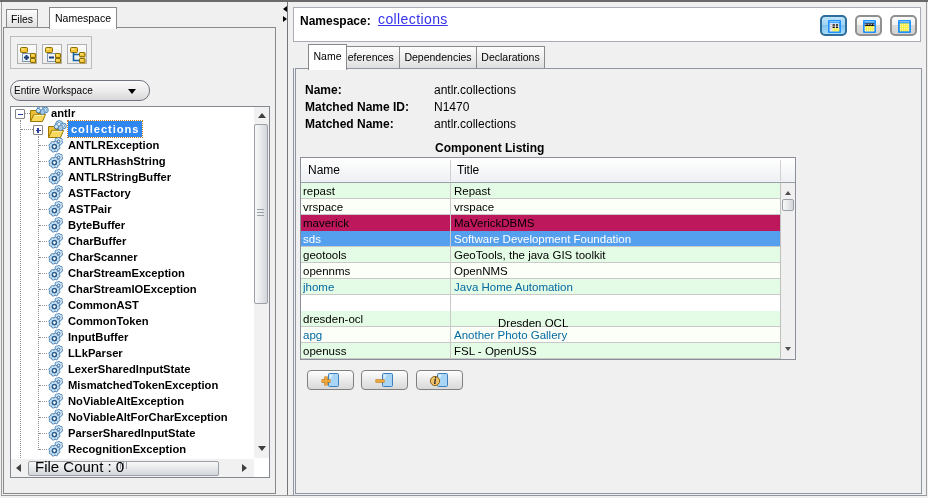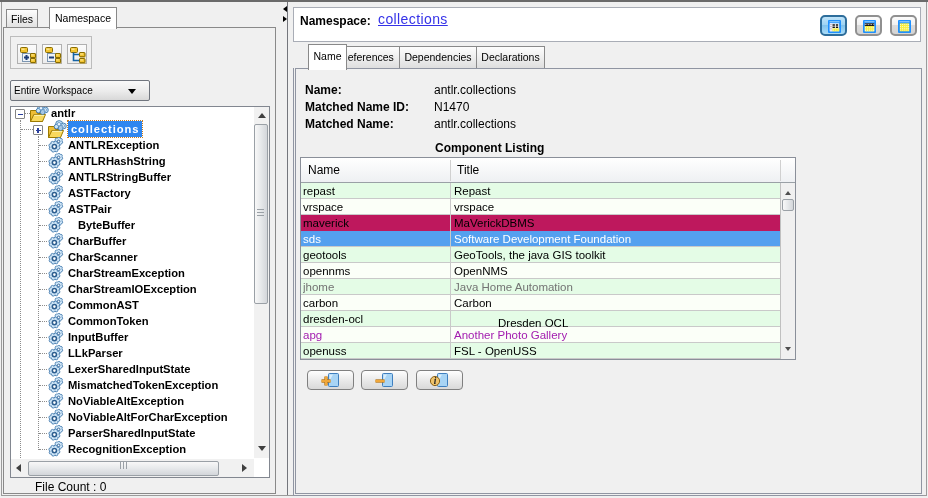--- a/index.html
+++ b/index.html
@@ -76,21 +76,21 @@
         <path d="M4.5 6.5 L4.5 14.5 L11 14.5 M4.5 8.5 L11 8.5" fill="none" stroke="#1563a5" stroke-width="1.6"></path>
         <rect x="11" y="7.3" width="5.4" height="4.2" rx="0.5" fill="#c9a52a" stroke="none"></rect>
         <rect x="10.5" y="6.5" width="5.4" height="4.2" rx="0.5" fill="#f2c431" stroke="#8a6d00"></rect>
         <rect x="11.3" y="7.3" width="2.6" height="1.3" fill="#f9e38e" stroke="none"></rect>
         <rect x="11" y="13.3" width="5.4" height="4.2" rx="0.5" fill="#c9a52a" stroke="none"></rect>
         <rect x="10.5" y="12.5" width="5.4" height="4.2" rx="0.5" fill="#f2c431" stroke="#8a6d00"></rect>
         <rect x="11.3" y="13.3" width="2.6" height="1.3" fill="#f9e38e" stroke="none"></rect>
       </svg>
     </div>
 
-  <div class="abs" style="left:10px;top:80px;width:140px;height:21px;border:1px solid #70757e;border-radius:2px;background:linear-gradient(#f9f9f9,#ebebeb 55%,#d8d8d8);box-sizing:border-box;z-index:4;">
+  <div class="abs" style="left:10px;top:80px;width:140px;height:21px;border:1px solid #70757e;border-radius:10px;background:linear-gradient(#f9f9f9,#ebebeb 55%,#d8d8d8);box-sizing:border-box;z-index:4;">
     <span style="position:absolute;left:3px;top:0;line-height:19px;font-size:10px;">Entire Workspace</span>
     <span class="arr" style="right:13px;top:8px;border-left:4.5px solid transparent;border-right:4.5px solid transparent;border-top:5px solid #000;"></span>
   </div>
 
   <div class="abs" style="left:10px;top:106px;width:260px;height:372px;border:1px solid #828790;box-sizing:border-box;background:#fff;z-index:4;overflow:hidden;" id="treebox">
 
     <div id="treecontent" class="abs" style="left:0;top:0;width:242px;height:352px;overflow:hidden;">
         <div class="dotv" style="left:9px;top:13px;height:338px;"></div>
         <div class="dotv" style="left:27px;top:29px;height:314px;"></div>
         <div class="toggle" style="left:4px;top:2px;">
@@ -274,21 +274,21 @@
             <circle cx="6.22" cy="13.42" r="1.65" fill="#cfe6f8" stroke="#4279ad" stroke-width="0.9"></circle>
             <circle cx="3.86" cy="11.47" r="1.65" fill="#cfe6f8" stroke="#4279ad" stroke-width="0.9"></circle>
             <circle cx="3.58" cy="8.42" r="1.65" fill="#cfe6f8" stroke="#4279ad" stroke-width="0.9"></circle>
             <circle cx="5.53" cy="6.06" r="1.65" fill="#cfe6f8" stroke="#4279ad" stroke-width="0.9"></circle>
             <circle cx="8.58" cy="5.78" r="1.65" fill="#cfe6f8" stroke="#4279ad" stroke-width="0.9"></circle>
             <circle cx="10.94" cy="7.73" r="1.65" fill="#cfe6f8" stroke="#4279ad" stroke-width="0.9"></circle>
             <circle cx="7.4" cy="9.6" r="4.2" fill="#cfe6f8" stroke="none"></circle>
             <circle cx="7.4" cy="9.6" r="2.1" fill="#ffffff" stroke="#2d5e8f" stroke-width="1.6"></circle>
           </svg>
         </div>
-        <div class="trow" style="left:67px;top:110px;">ByteBuffer</div>
+        <div class="trow" style="left:57px;top:110px;">ByteBuffer</div>
         <div class="doth" style="left:28px;top:134px;width:8px;"></div>
         <div class="abs" style="left:36px;top:126px;width:16px;height:16px;">
           <svg width="17" height="17" viewBox="0 0 17 17" style="position:absolute;left:0;top:0;">
             <circle cx="14.37" cy="5.26" r="1.3" fill="#cfe6f8" stroke="#4279ad" stroke-width="0.9"></circle>
             <circle cx="12.66" cy="7.10" r="1.3" fill="#cfe6f8" stroke="#4279ad" stroke-width="0.9"></circle>
             <circle cx="10.15" cy="6.91" r="1.3" fill="#cfe6f8" stroke="#4279ad" stroke-width="0.9"></circle>
             <circle cx="8.73" cy="4.83" r="1.3" fill="#cfe6f8" stroke="#4279ad" stroke-width="0.9"></circle>
             <circle cx="9.48" cy="2.43" r="1.3" fill="#cfe6f8" stroke="#4279ad" stroke-width="0.9"></circle>
             <circle cx="11.82" cy="1.51" r="1.3" fill="#cfe6f8" stroke="#4279ad" stroke-width="0.9"></circle>
             <circle cx="14.00" cy="2.77" r="1.3" fill="#cfe6f8" stroke="#4279ad" stroke-width="0.9"></circle>
@@ -646,21 +646,21 @@
     <div class="abs" style="left:0;top:352px;width:243px;height:18px;background:#f1f1f1;" id="hsb">
         <span class="arr" style="left:5px;top:5px;border-top:4px solid transparent;border-bottom:4px solid transparent;border-right:5px solid #404040;"></span>
         <div class="sb-thumb" style="left:17px;top:2px;width:191px;height:15px;background:linear-gradient(#f8f8f8,#e8eaec 45%,#d3d6da);"></div>
         <div class="grip-h" style="left:109px;"></div>
         <div class="grip-h" style="left:112px;"></div>
         <div class="grip-h" style="left:115px;"></div>
         <span class="arr" style="left:231px;top:5px;border-top:4px solid transparent;border-bottom:4px solid transparent;border-left:5px solid #404040;"></span>
       </div>
   </div>
 
-  <div class="abs" style="left:7px;top:481px;height:13px;line-height:13px;font-size:12px;z-index:5;padding-left:28px;">File Count : 0</div>
+  <div class="abs" style="left:7px;top:460px;height:13px;line-height:13px;font-size:15px;z-index:5;padding-left:28px;">File Count : 0</div>
 
   <div class="abs" style="left:287px;top:2px;width:1px;height:493px;background:#74767c;"></div>
   <span class="arr" style="left:283px;top:6px;border-top:3px solid transparent;border-bottom:3px solid transparent;border-right:4px solid #000;"></span>
   <span class="arr" style="left:283px;top:16px;border-top:3px solid transparent;border-bottom:3px solid transparent;border-left:4px solid #000;"></span>
 
   <div class="abs" style="left:293px;top:7px;width:628px;height:35px;border:1px solid #a9adb6;box-sizing:border-box;background:#fff;">
     <span class="bold" style="position:absolute;left:6px;top:6px;">Namespace:</span>
     <span style="position:absolute;left:84px;top:3px;color:#3532e8;text-decoration:underline;font-size:14px;letter-spacing:0.4px;">collections</span>
   </div>
   <div class="hdrbtn" style="left:820px;top:15px;border-color:#2d6d9b;background:linear-gradient(#bfe3f9 0%,#9fd4f3 45%,#7fc2ec 46%,#aadcf8 100%);" id="hb1">
@@ -783,33 +783,29 @@
         <span class="cell" style="left:153px;top:0;width:324px;">Software Development Foundation</span>
       </div>
       <div class="abs" style="left:0;top:89px;width:479px;height:16px;background:#e4fce6;color:#000;border-bottom:1px solid #c9c9c9;box-sizing:border-box;">
         <span class="cell" style="left:2px;top:0;width:145px;">geotools</span>
         <span class="cell" style="left:153px;top:0;width:324px;">GeoTools, the java GIS toolkit</span>
       </div>
       <div class="abs" style="left:0;top:105px;width:479px;height:16px;background:#fbfff8;color:#000;border-bottom:1px solid #c9c9c9;box-sizing:border-box;">
         <span class="cell" style="left:2px;top:0;width:145px;">opennms</span>
         <span class="cell" style="left:153px;top:0;width:324px;">OpenNMS</span>
       </div>
-      <div class="abs" style="left:0;top:121px;width:479px;height:16px;background:#e4fce6;color:#737373;border-bottom:1px solid #c9c9c9;box-sizing:border-box;">
+      <div class="abs" style="left:0;top:121px;width:479px;height:16px;background:#e4fce6;color:#0369a1;border-bottom:1px solid #c9c9c9;box-sizing:border-box;">
         <span class="cell" style="left:2px;top:0;width:145px;">jhome</span>
         <span class="cell" style="left:153px;top:0;width:324px;">Java Home Automation</span>
-      </div>
-      <div class="abs" style="left:0;top:137px;width:479px;height:16px;background:#fbfff8;color:#000;border-bottom:1px solid #c9c9c9;box-sizing:border-box;">
-        <span class="cell" style="left:2px;top:0;width:145px;">carbon</span>
-        <span class="cell" style="left:153px;top:0;width:324px;">Carbon</span>
       </div>
       <div class="abs" style="left:0;top:153px;width:479px;height:16px;background:#e4fce6;color:#000;border-bottom:1px solid #c9c9c9;box-sizing:border-box;">
         <span class="cell" style="left:2px;top:0;width:145px;">dresden-ocl</span>
         <span class="cell" style="left:153px;top:4px;width:324px;padding-left:44px;">Dresden OCL</span>
       </div>
-      <div class="abs" style="left:0;top:169px;width:479px;height:16px;background:#fbfff8;color:#a21caf;border-bottom:1px solid #c9c9c9;box-sizing:border-box;">
+      <div class="abs" style="left:0;top:169px;width:479px;height:16px;background:#fbfff8;color:#0369a1;border-bottom:1px solid #c9c9c9;box-sizing:border-box;">
         <span class="cell" style="left:2px;top:0;width:145px;">apg</span>
         <span class="cell" style="left:153px;top:0;width:324px;">Another Photo Gallery</span>
       </div>
       <div class="abs" style="left:0;top:185px;width:479px;height:16px;background:#e4fce6;color:#000;border-bottom:1px solid #c9c9c9;box-sizing:border-box;">
         <span class="cell" style="left:2px;top:0;width:145px;">openuss</span>
         <span class="cell" style="left:153px;top:0;width:324px;">FSL - OpenUSS</span>
       </div>
       <div class="abs" style="left:149px;top:25px;width:1px;height:176px;background:#c9c9c9;"></div>
       <div class="abs" style="left:479px;top:25px;width:15px;height:176px;background:#f0f0f0;border-left:1px solid #c0c0c0;box-sizing:border-box;">
         <span class="arr" style="left:4px;top:8px;border-left:3.5px solid transparent;border-right:3.5px solid transparent;border-bottom:4.5px solid #4e4e4e;"></span>

